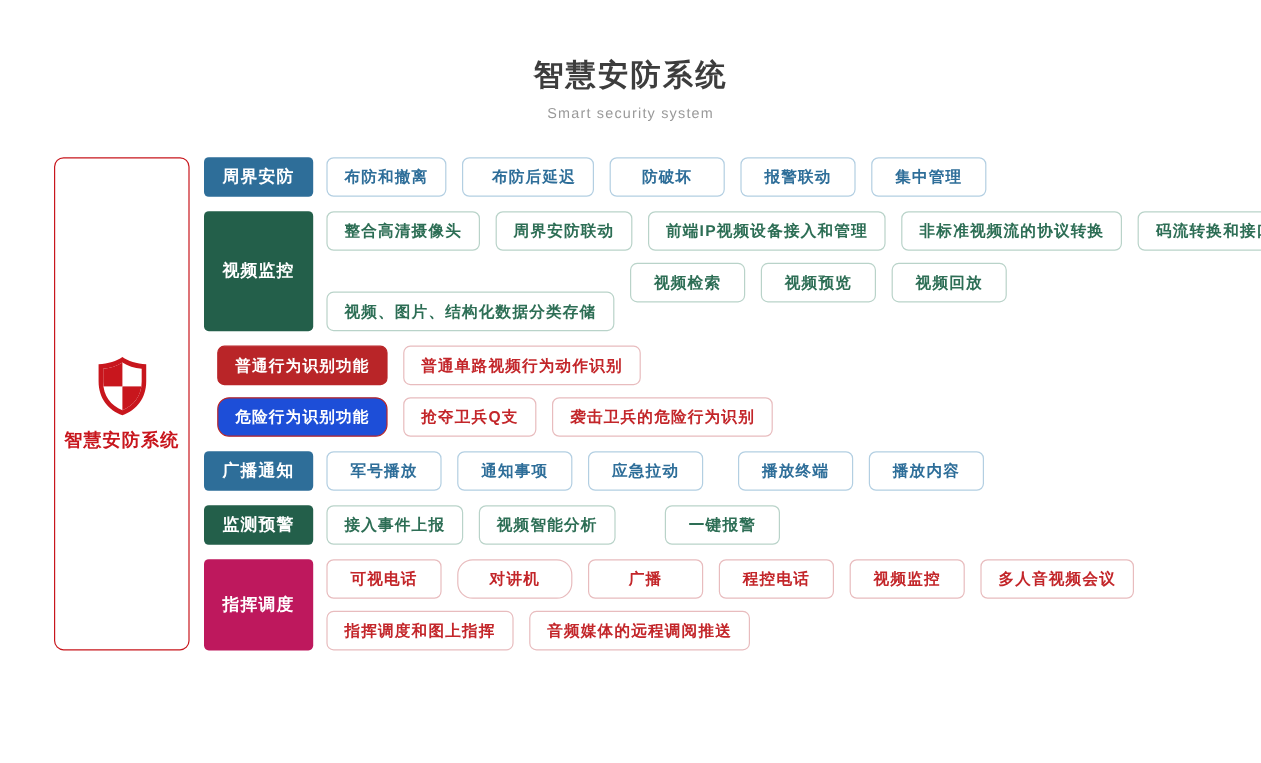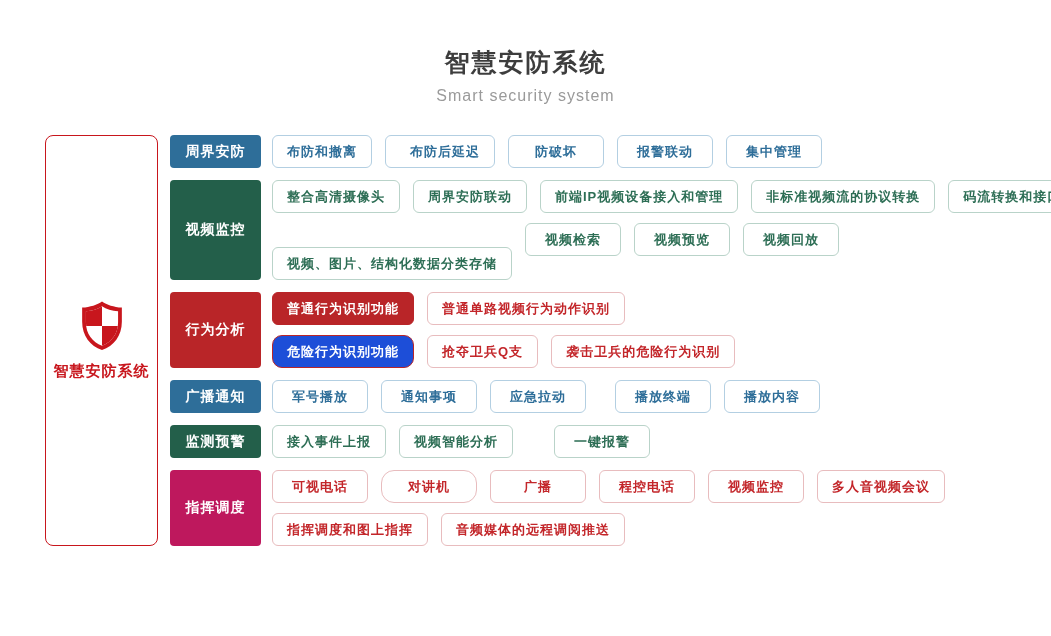--- a/index.html
+++ b/index.html
@@ -2,21 +2,21 @@
 <html><head>
 <meta charset="utf-8">
 <style>
   * { margin:0; padding:0; box-sizing:border-box; }
   html,body { width:1051px; height:636px; background:#ffffff; overflow:hidden;
     font-family:"Liberation Sans","DejaVu Sans",sans-serif; }
   .page { width:1051px; height:636px; background:#fff; }
 
   .header { text-align:center; padding-top:46px; }
   .title { font-size:25px; font-weight:bold; color:#3d3d3d; letter-spacing:2px; }
-  .subtitle { font-size:16px; color:#9a9a9a; margin-top:8px; letter-spacing:1px; }
+  .subtitle { font-size:12px; color:#9a9a9a; margin-top:8px; letter-spacing:1px; }
 
   .diagram { display:flex; align-items:stretch; margin:30px 0 0 45px; }
 
   .root-box { width:113px; border:1px solid; border-radius:8px; background:#fff;
     display:flex; flex-direction:column; align-items:center; justify-content:center;
     margin-right:12px; flex:none; }
   .shield { width:50px; height:52px; }
   .shield svg { width:100%; height:100%; display:block; }
   .root-label { font-size:15px; font-weight:bold; margin-top:10px; letter-spacing:1px; }
 
@@ -84,21 +84,20 @@
             </div>
             <div class="line">
               <div class="chip" style="border-color: rgb(185, 211, 201); color: rgb(45, 110, 85); margin-top: 24px;">视频、图片、结构化数据分类存储</div>
               <div class="chip" style="border-color: rgb(185, 211, 201); color: rgb(45, 110, 85);">视频检索</div>
               <div class="chip" style="border-color: rgb(185, 211, 201); color: rgb(45, 110, 85);">视频预览</div>
               <div class="chip" style="border-color: rgb(185, 211, 201); color: rgb(45, 110, 85);">视频回放</div>
             </div>
           </div>
         </div>
         <div class="row">
-          <div class="cat" style="background: rgb(185, 37, 40);">行为分析</div>
           <div class="lines">
             <div class="line">
               <div class="chip" style="background: rgb(185, 37, 40); border-color: rgb(185, 37, 40); color: rgb(255, 255, 255);">普通行为识别功能</div>
               <div class="chip" style="border-color: rgb(232, 188, 190); color: rgb(195, 38, 42);">普通单路视频行为动作识别</div>
             </div>
             <div class="line">
               <div class="chip" style="background: #1d4ed8; border-color: rgb(185, 37, 40); color: rgb(255, 255, 255); border-radius: 10px;">危险行为识别功能</div>
               <div class="chip" style="border-color: rgb(232, 188, 190); color: rgb(195, 38, 42);">抢夺卫兵Q支</div>
               <div class="chip" style="border-color: rgb(232, 188, 190); color: rgb(195, 38, 42);">袭击卫兵的危险行为识别</div>
             </div>

